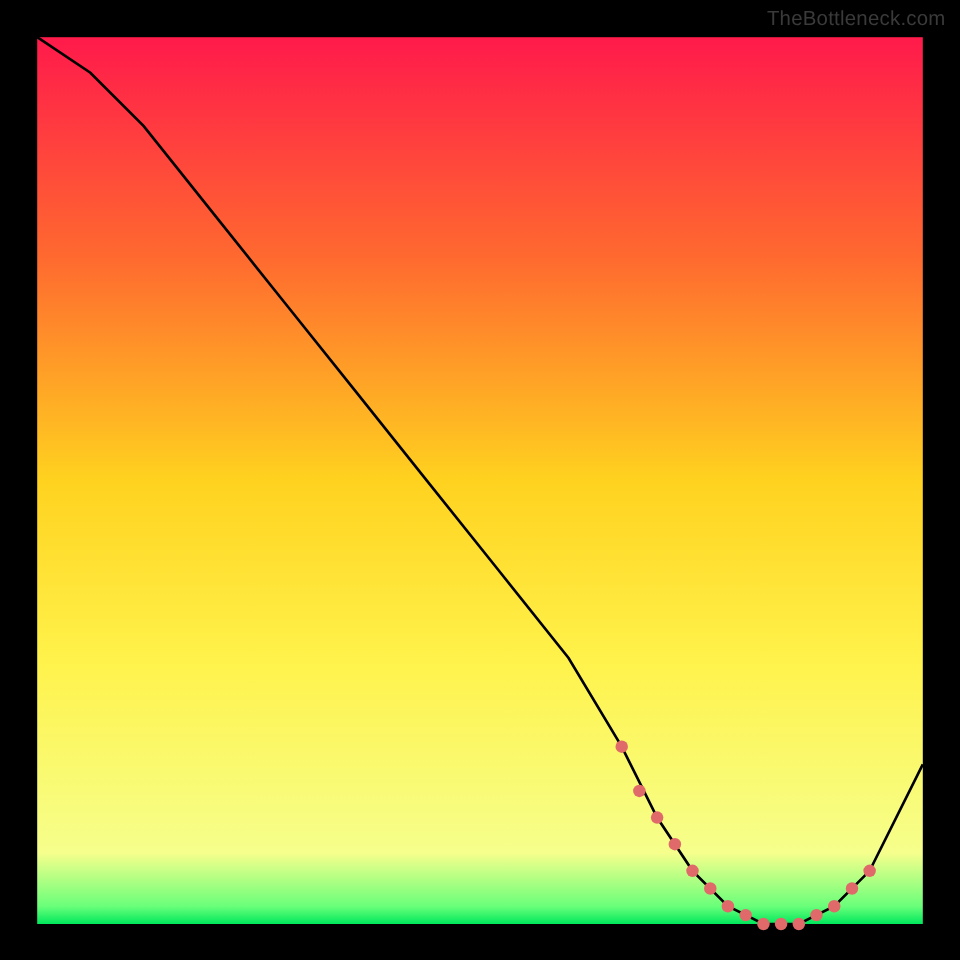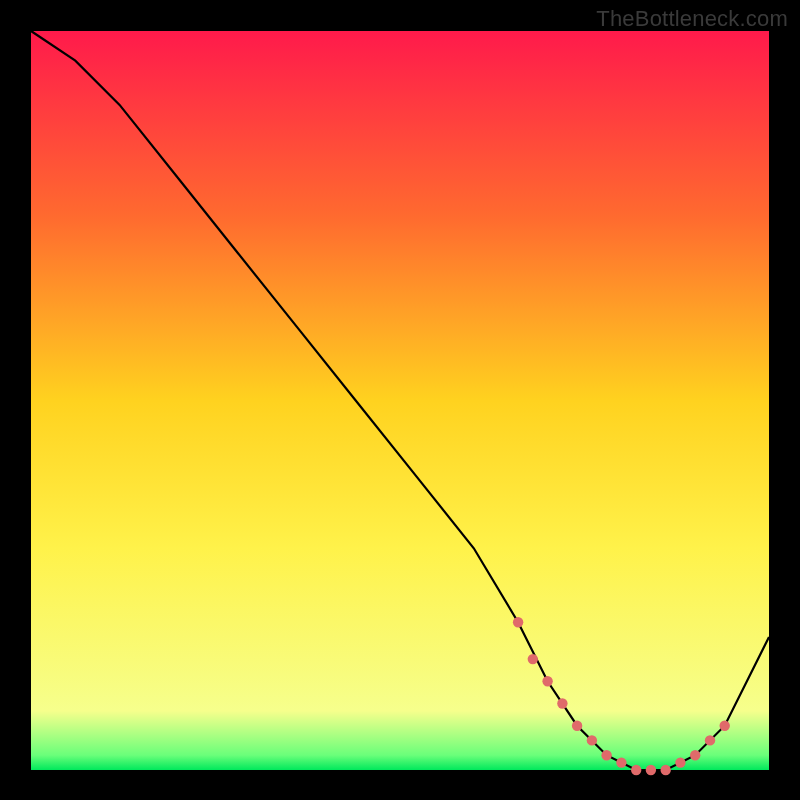--- a/index.html
+++ b/index.html
@@ -3,21 +3,21 @@
 <meta charset="utf-8">
 <style>
   * { margin: 0; padding: 0; box-sizing: border-box; }
   html, body { width: 800px; height: 800px; overflow: hidden; background: #000; }
   .stage { position: relative; width: 800px; height: 800px; background: #000; }
   .watermark {
     position: absolute;
     top: 6px;
     right: 12px;
     font-family: Arial, Helvetica, sans-serif;
-    font-size: 22px;
+    font-size: 17px;
     color: #3a3a3a;
     letter-spacing: 0.2px;
     font-weight: 500;
   }
   svg { display: block; }
 </style>
 </head>
 <body>
 
 <div class="stage">

